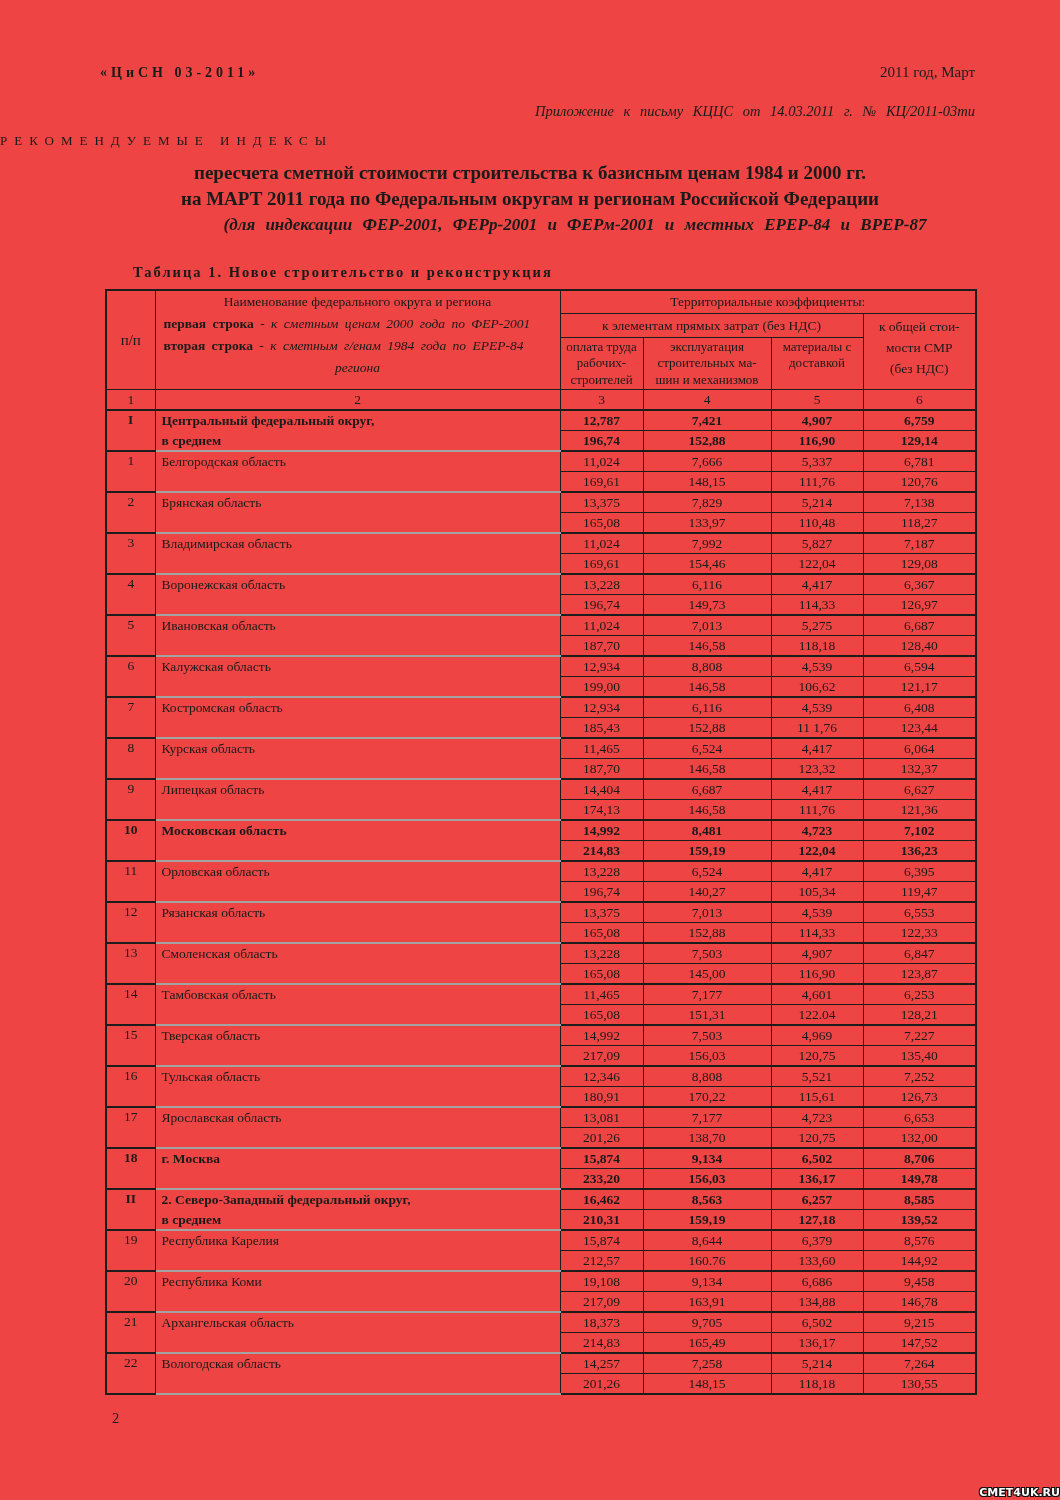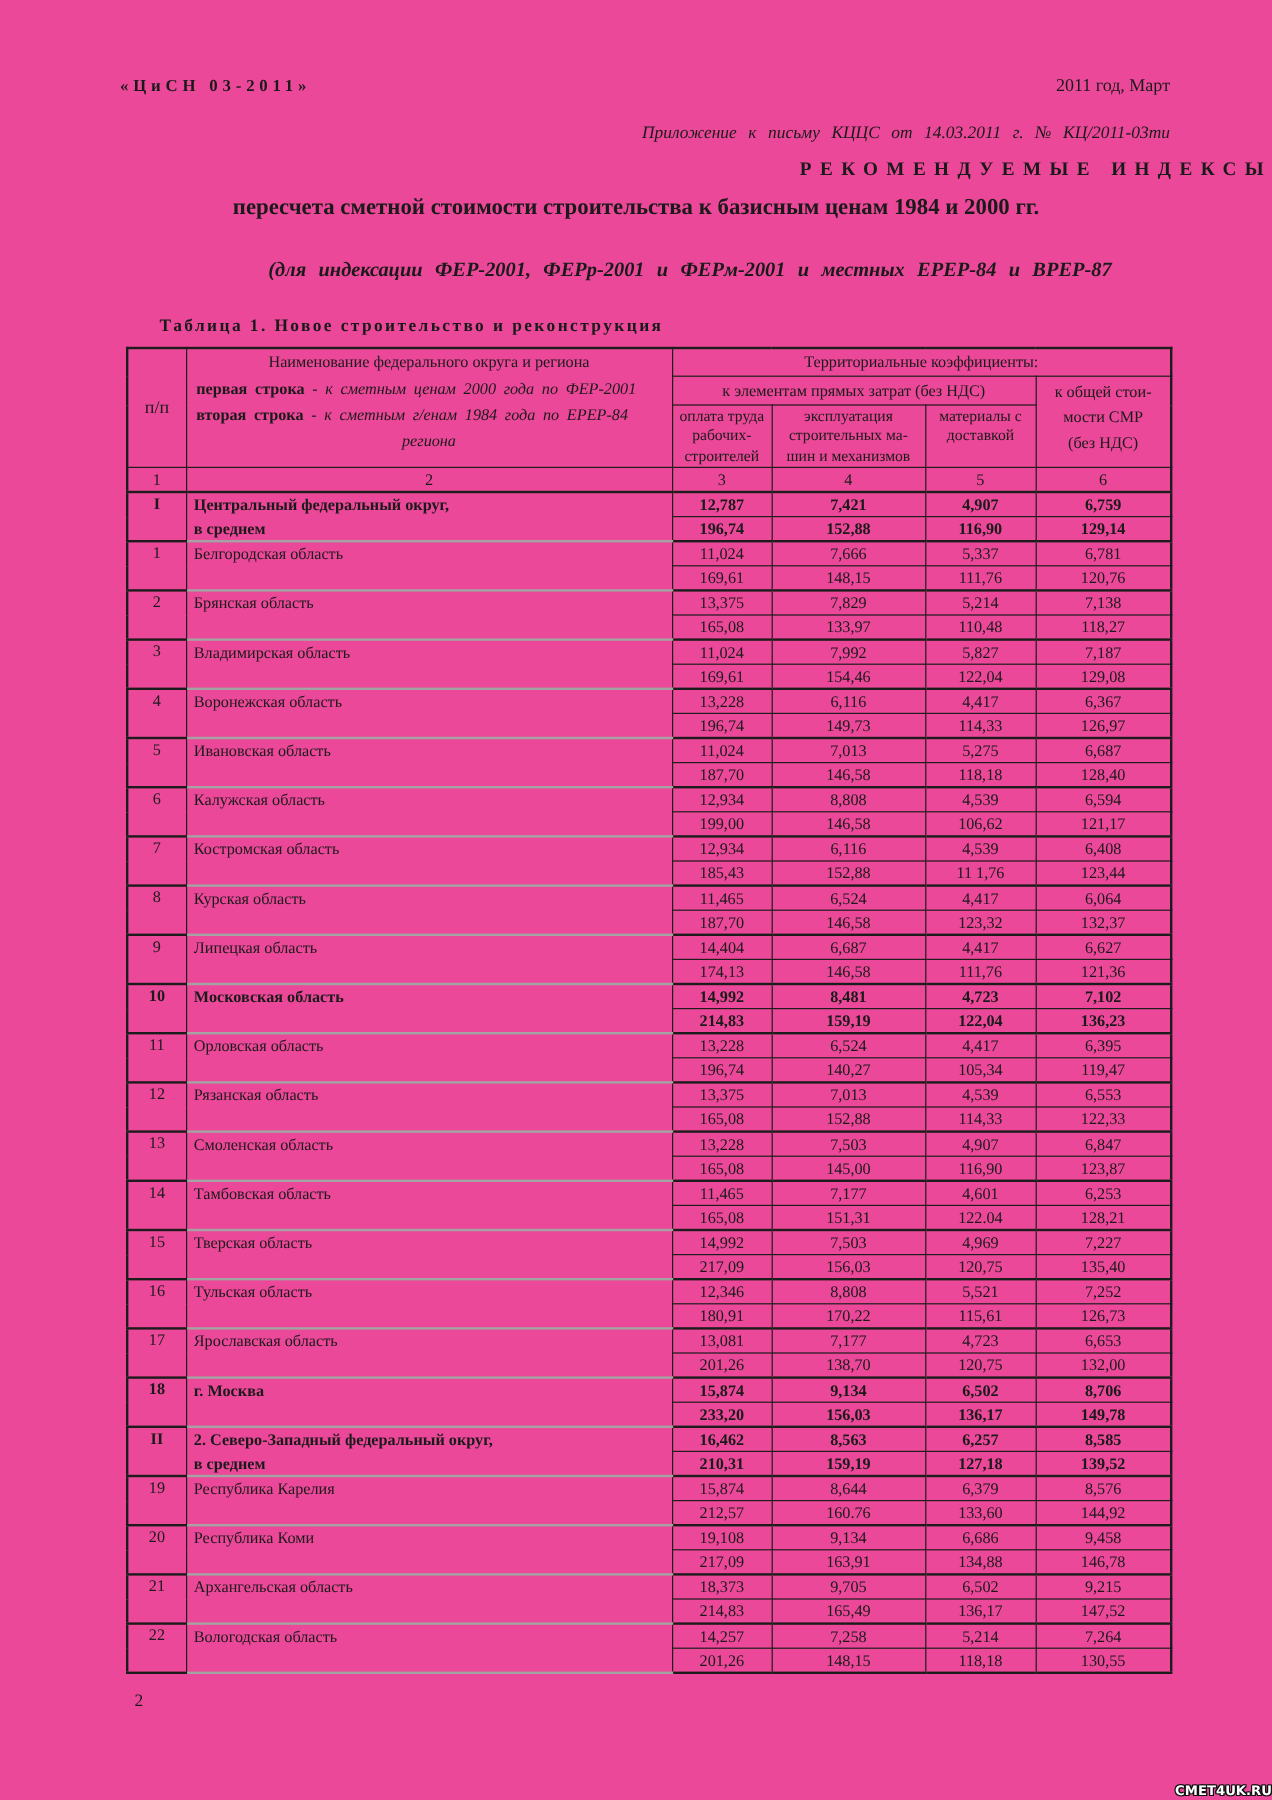--- a/index.html
+++ b/index.html
@@ -1,24 +1,24 @@
 <!DOCTYPE html>
 <html><head>
 <meta charset="utf-8">
 <style>
   html,body { margin:0; padding:0; background:#ffffff; }
   .page {
-    position:relative; width:1060px; height:1500px; background:#ec4899;
+    position:relative; width:1060px; height:1500px; background:#ef4444;
     font-family:"Liberation Serif", serif; color:#1a1a1a; overflow:hidden;
   }
   .masthead { position:absolute; left:100px; right:85px; top:64px; display:flex; justify-content:space-between; align-items:baseline; }
   .doccode { font-weight:bold; font-size:14px; letter-spacing:4px; }
   .date { font-size:15px; }
   .annex { position:absolute; right:85px; top:103px; font-style:italic; font-size:14.5px; word-spacing:6px; }
-  .title { position:absolute; left:0; top:133px; width:100%; text-align:right; font-weight:bold; font-size:16px; letter-spacing:7px; }
+  .title { position:absolute; left:0; top:133px; width:100%; text-align:left; font-weight:normal; font-size:13px; letter-spacing:7px; }
   .sub { position:absolute; left:0; width:100%; text-align:center; font-weight:bold; }
   .sub1 { top:162px; font-size:19px; }
   .sub2 { top:188px; font-size:19px; }
   .sub3 { top:215px; font-size:17px; font-style:italic; word-spacing:6px;padding-left:45px; }
   .sub4 { top:241px; font-size:17px; font-style:italic; word-spacing:8px; }
   .caption { position:absolute; left:133px; top:264px; font-weight:bold; font-size:14.5px; letter-spacing:2px; }
 
   table.t { position:absolute; left:105px; top:289px; width:870px; border-collapse:collapse; table-layout:fixed; border:2px solid #1c1c1c; }
   .t th, .t td { border:1px solid #1c1c1c; padding:0; }
   thead th { font-weight:normal; font-size:13.5px; text-align:center; vertical-align:top; padding:1px 2px; }
@@ -58,20 +58,21 @@
 
   <div class="masthead">
     <span class="doccode">«ЦиСН  03-2011»</span>
     <span class="date">2011 год, Март</span>
   </div>
 
   <div class="annex">Приложение к письму КЦЦС от 14.03.2011 г.  № КЦ/2011-03ти</div>
 
   <div class="title">РЕКОМЕНДУЕМЫЕ ИНДЕКСЫ</div>
   <div class="sub sub1">пересчета сметной стоимости строительства к базисным ценам 1984 и 2000 гг.</div>
+  <div class="sub sub2">на МАРТ 2011 года по Федеральным округам н регионам Российской Федерации</div>
   <div class="sub sub3">(для индексации ФЕР-2001, ФЕРр-2001 и ФЕРм-2001 и местных ЕРЕР-84 и ВРЕР-87</div>
 
   <div class="caption">Таблица 1. Новое строительство и реконструкция</div>
 
   <table class="t">
     <colgroup>
       <col style="width:49px">
         <col style="width:405px">
         <col style="width:83px">
       <col style="width:128px">

